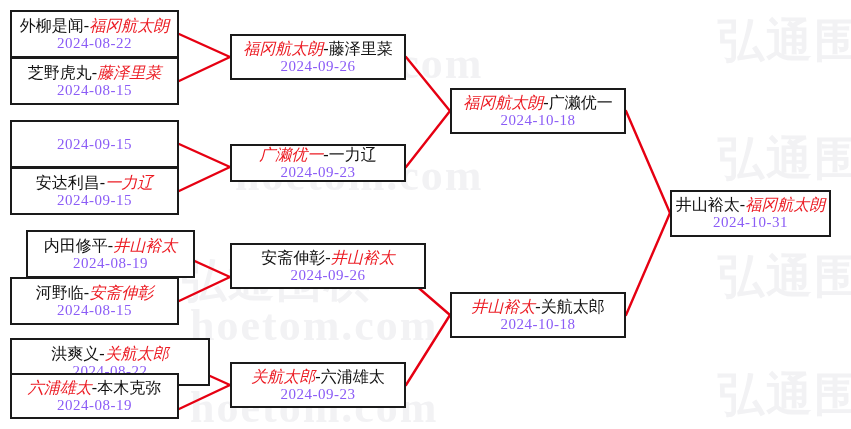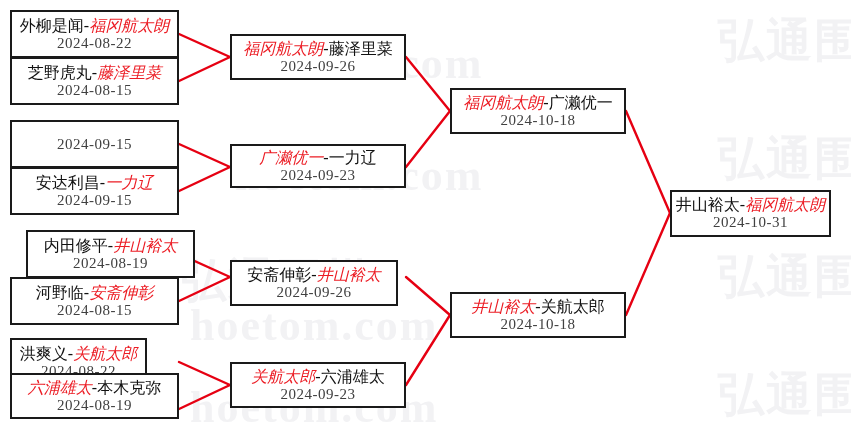--- a/index.html
+++ b/index.html
@@ -46,21 +46,21 @@
     font-size:16px;
     color:#111111;
     white-space:nowrap;
     letter-spacing:0px;
   }
   .players .win{color:#ec1c24;font-style:italic;}
   .players .lose{color:#111111;font-family:Liberation Serif, serif;}
   .players .sep{color:#111111;}
   .date{
     font-size:15px;
-    color:#404040;
+    color:#8b5cf6;
     font-family:"Liberation Serif","DejaVu Serif",serif;
     letter-spacing:0.5px;
     white-space:nowrap;
   }
   .r1 .players{font-size:16px;}
   .r1 .date{font-size:15px;}
 </style>
 </head>
 <body>
 
@@ -136,49 +136,49 @@
     <div class="date">2024-08-19</div>
   </div>
 
   <div class="match r1" style="left:10px;top:277px;width:169px;height:48px;">
     <div class="players">
       <span class="lose">河野临</span><span class="sep">-</span><span class="win">安斋伸彰</span>
     </div>
     <div class="date">2024-08-15</div>
   </div>
 
-  <div class="match r1" style="left:10px;top:338px;width:137px;height:48px;">
+  <div class="match r1" style="left:10px;top:338px;width:200px;height:48px;">
     <div class="players">
       <span class="lose">洪爽义</span><span class="sep">-</span><span class="win">关航太郎</span>
     </div>
     <div class="date">2024-08-22</div>
   </div>
 
   <div class="match r1" style="left:10px;top:373px;width:169px;height:46px;">
     <div class="players">
       <span class="win">六浦雄太</span><span class="sep">-</span><span class="lose">本木克弥</span>
     </div>
     <div class="date">2024-08-19</div>
   </div>
 
   <div class="match" style="left:230px;top:34px;width:176px;height:46px;">
     <div class="players">
       <span class="win">福冈航太朗</span><span class="sep">-</span><span class="lose">藤泽里菜</span>
     </div>
     <div class="date">2024-09-26</div>
   </div>
 
-  <div class="match" style="left:230px;top:144px;width:176px;height:44px;">
+  <div class="match" style="left:230px;top:144px;width:176px;height:38px;">
     <div class="players">
       <span class="win">广濑优一</span><span class="sep">-</span><span class="lose">一力辽</span>
     </div>
     <div class="date">2024-09-23</div>
   </div>
 
-  <div class="match" style="left:230px;top:260px;width:168px;height:46px;">
+  <div class="match" style="left:230px;top:243px;width:196px;height:46px;">
     <div class="players">
       <span class="lose">安斋伸彰</span><span class="sep">-</span><span class="win">井山裕太</span>
     </div>
     <div class="date">2024-09-26</div>
   </div>
 
   <div class="match" style="left:230px;top:362px;width:176px;height:46px;">
     <div class="players">
       <span class="win">关航太郎</span><span class="sep">-</span><span class="lose">六浦雄太</span>
     </div>

